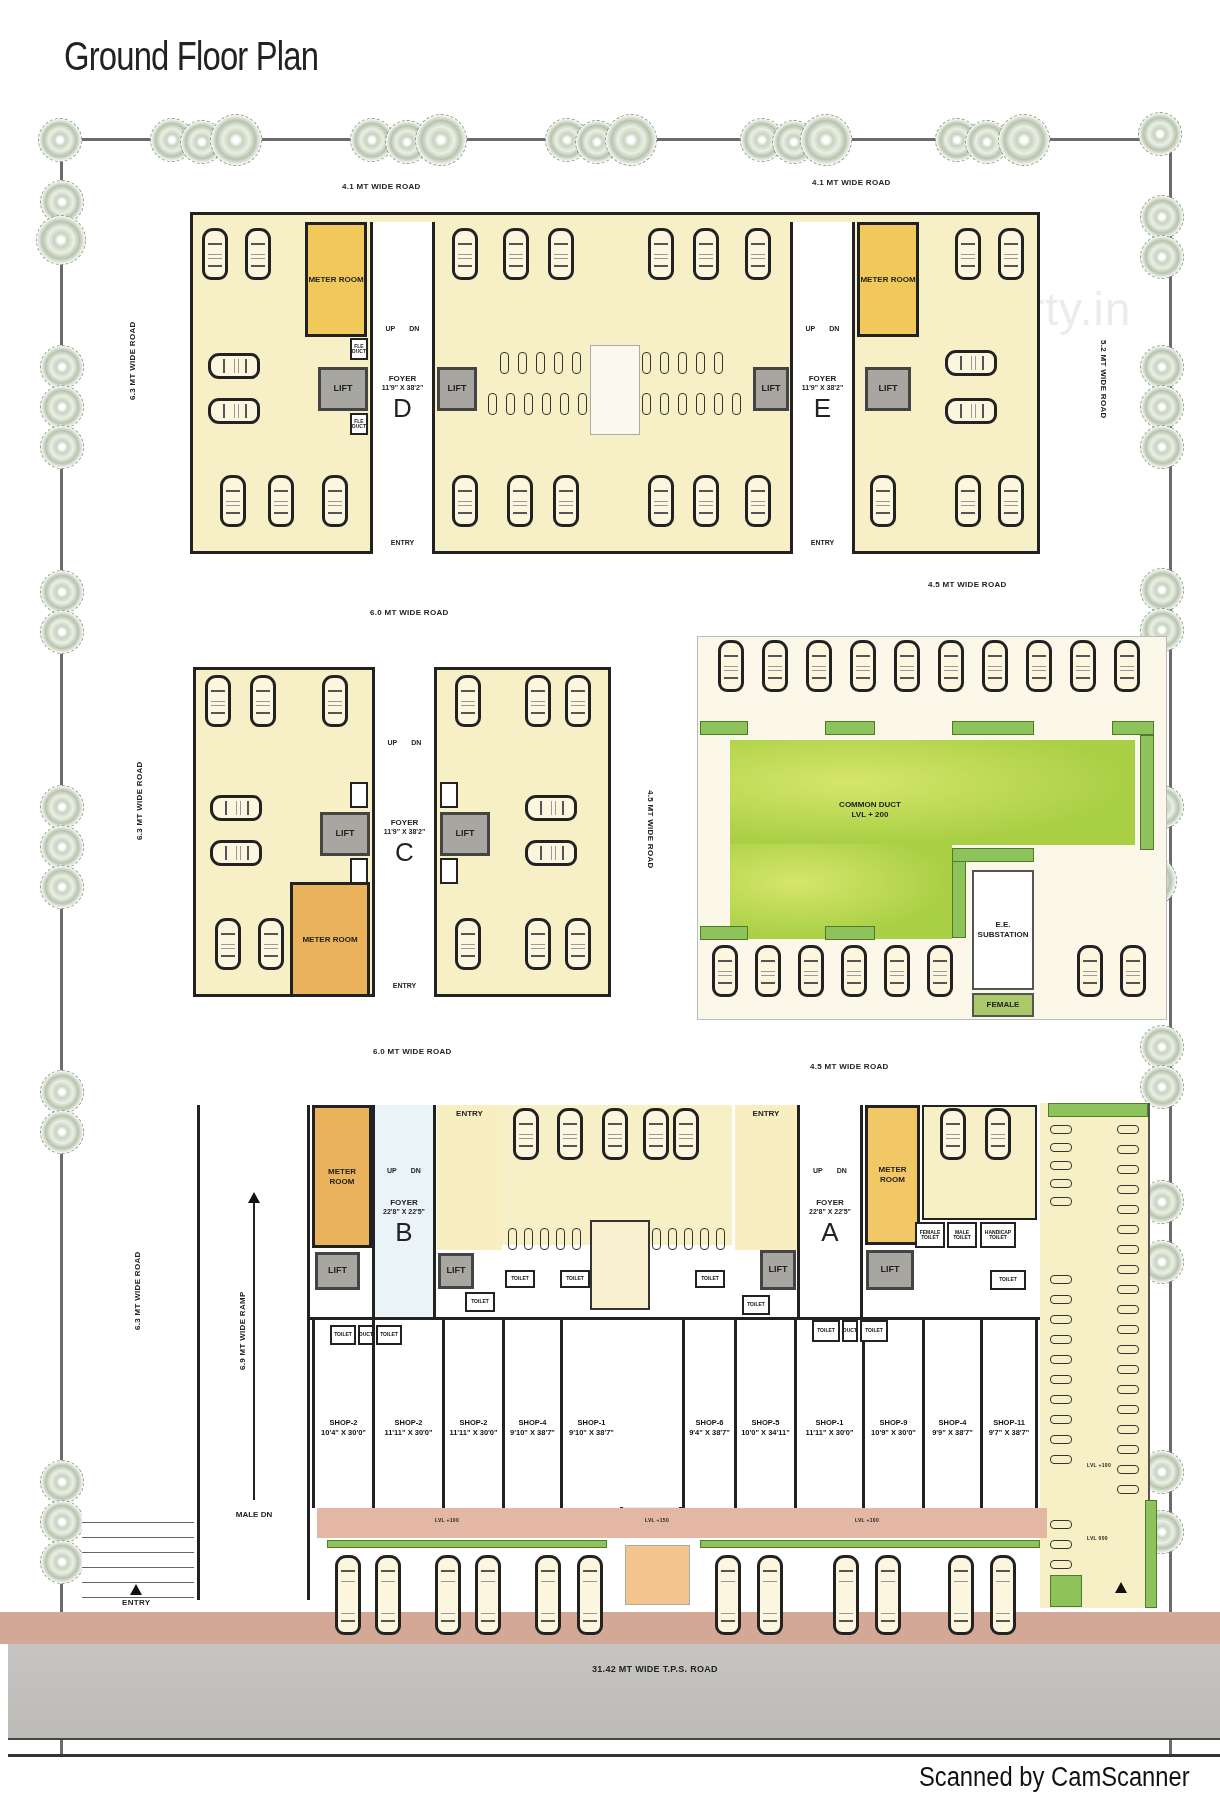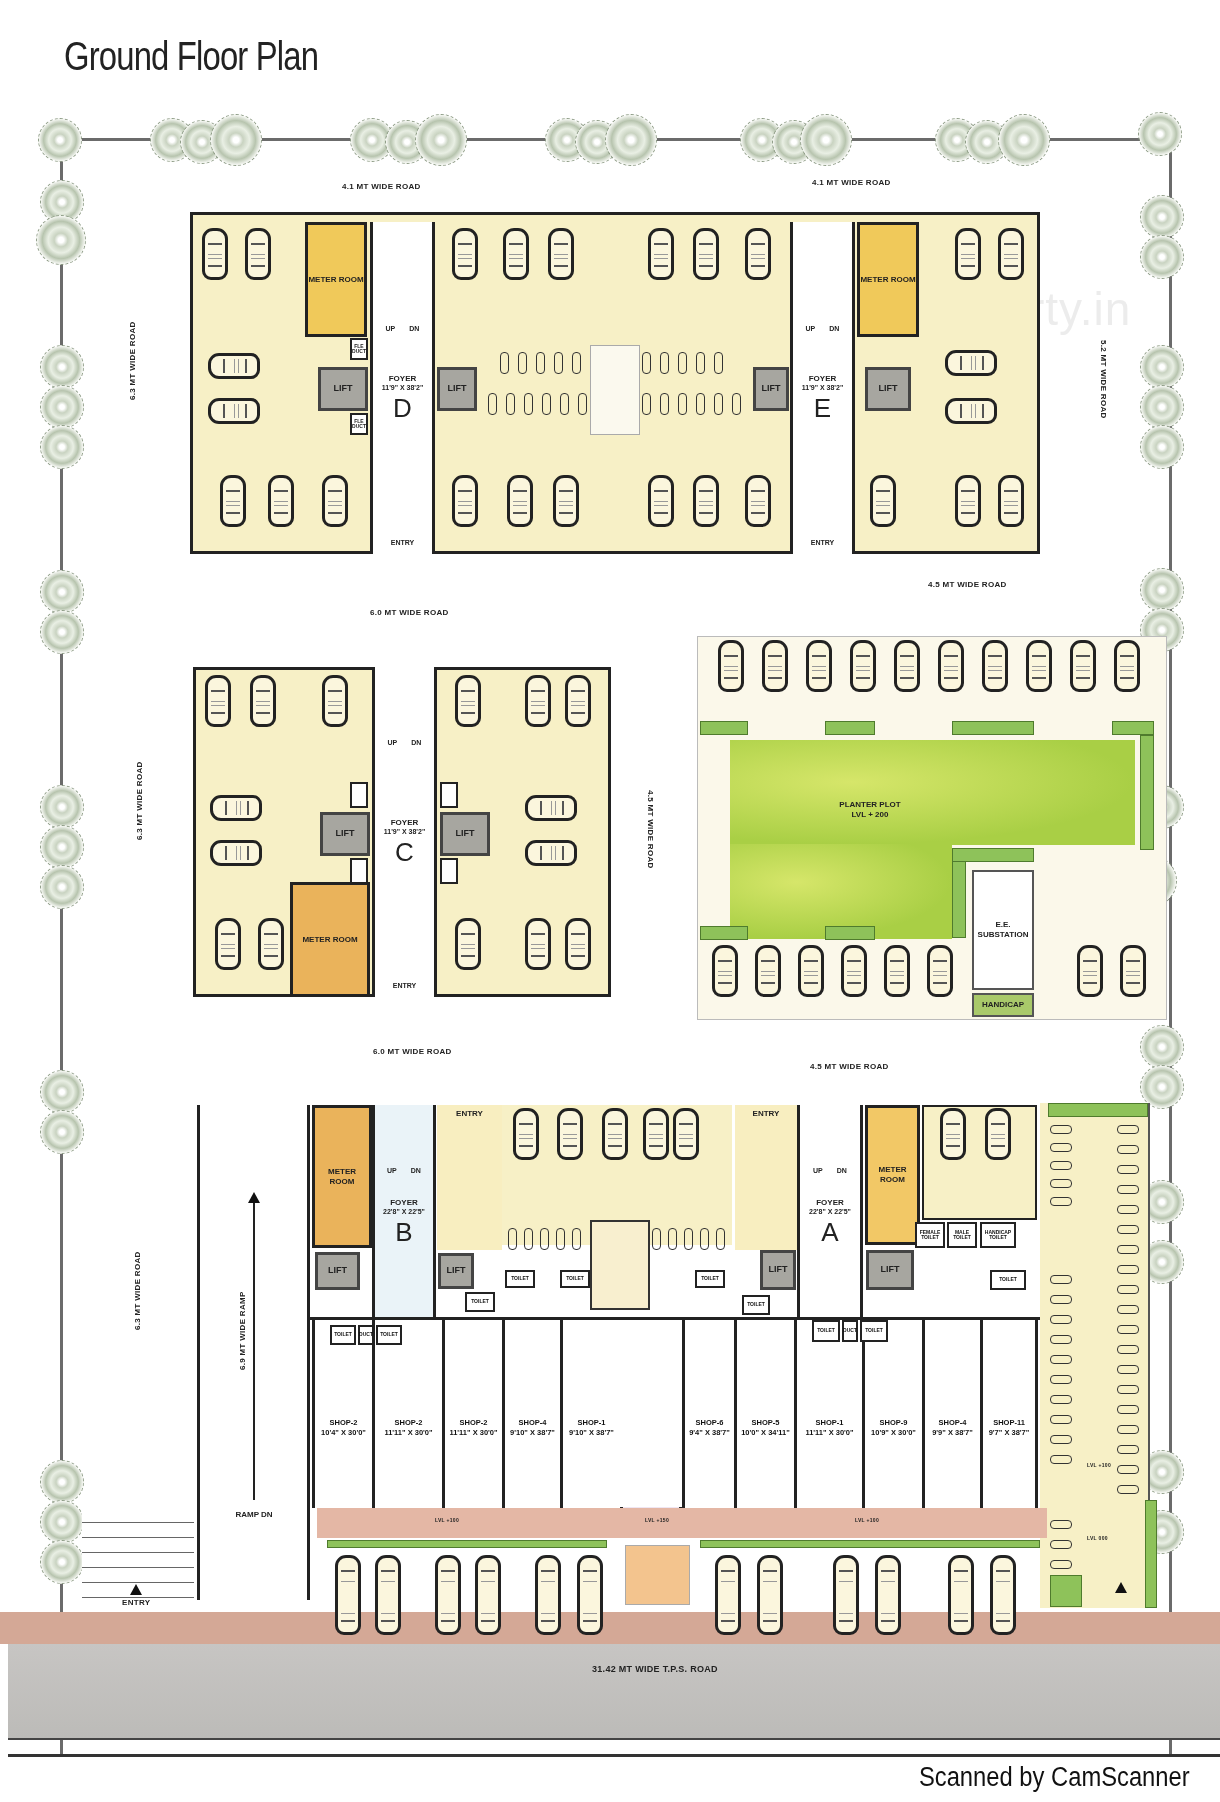--- a/index.html
+++ b/index.html
@@ -280,50 +280,50 @@
   <div class="car" style="left:1114px;top:640px;"></div>
 </div>
 <div class="planter-strip" style="left:700px;top:721px;width:48px;height:14px;"></div>
 <div class="planter-strip" style="left:825px;top:721px;width:50px;height:14px;"></div>
 <div class="planter-strip" style="left:952px;top:721px;width:82px;height:14px;"></div>
 <div class="planter-strip" style="left:1112px;top:721px;width:42px;height:14px;"></div>
 <div class="planter-strip" style="left:1140px;top:735px;width:14px;height:115px;"></div>
 <div class="plot" style="left:730px;top:740px;width:405px;height:105px;"></div>
 <div class="plot" style="left:730px;top:844px;width:222px;height:95px;"></div>
 <div class="room" style="left:800px;top:798px;width:140px;height:24px;flex-direction:column;">
-  <span>PLANTER PLOT</span>
+  <span>COMMON DUCT</span>
   <span>LVL + 200</span>
 </div>
 <div class="planter-strip" style="left:952px;top:848px;width:14px;height:90px;"></div>
 <div class="planter-strip" style="left:952px;top:848px;width:82px;height:14px;"></div>
 <div class="planter-strip" style="left:700px;top:926px;width:48px;height:14px;"></div>
 <div class="planter-strip" style="left:825px;top:926px;width:50px;height:14px;"></div>
 <div class="room" style="left:972px;top:870px;width:62px;height:120px;background:#fff;border:2px solid #555;">
     <span>E.E. SUBSTATION</span>
   </div>
 <div class="room" style="left:972px;top:993px;width:62px;height:24px;background:#a9c96a;border:2px solid #555;">
-    <span>HANDICAP</span>
+    <span>FEMALE</span>
   </div>
 <div>
   <div class="car" style="left:712px;top:945px;"></div>
   <div class="car" style="left:755px;top:945px;"></div>
   <div class="car" style="left:798px;top:945px;"></div>
   <div class="car" style="left:841px;top:945px;"></div>
   <div class="car" style="left:884px;top:945px;"></div>
   <div class="car" style="left:927px;top:945px;"></div>
   <div class="car" style="left:1077px;top:945px;"></div>
   <div class="car" style="left:1120px;top:945px;"></div>
 </div>
 
 <div style="position:absolute;left:197px;top:1105px;width:113px;height:495px;background:#fff;border-left:3px solid #222;border-right:3px solid #222;"></div>
 <div style="position:absolute;left:253px;top:1200px;width:2px;height:300px;background:#222;"></div>
 <div class="entry-tri" style="left:248px;top:1192px;"></div>
 <div class="road-label vl" style="left:238px;top:1370px;">6.9 MT WIDE RAMP</div>
 <div class="room" style="left:200px;top:1500px;width:108px;height:30px;">
-    <span>RAMP DN</span>
+    <span>MALE DN</span>
   </div>
 <div style="position:absolute;left:82px;top:1508px;width:112px;height:102px;background:repeating-linear-gradient(#fff 0 14px,#666 14px 15px);"></div>
 <div class="entry-tri" style="left:130px;top:1584px;"></div>
 <div class="road-label" style="left:122px;top:1598px;">ENTRY</div>
 
 <div class="room meter2" style="left:312px;top:1105px;width:60px;height:143px;">
     <span>METER ROOM</span>
   </div>
 <div class="room lift" style="left:315px;top:1252px;width:45px;height:38px;">
     <span>LIFT</span>

